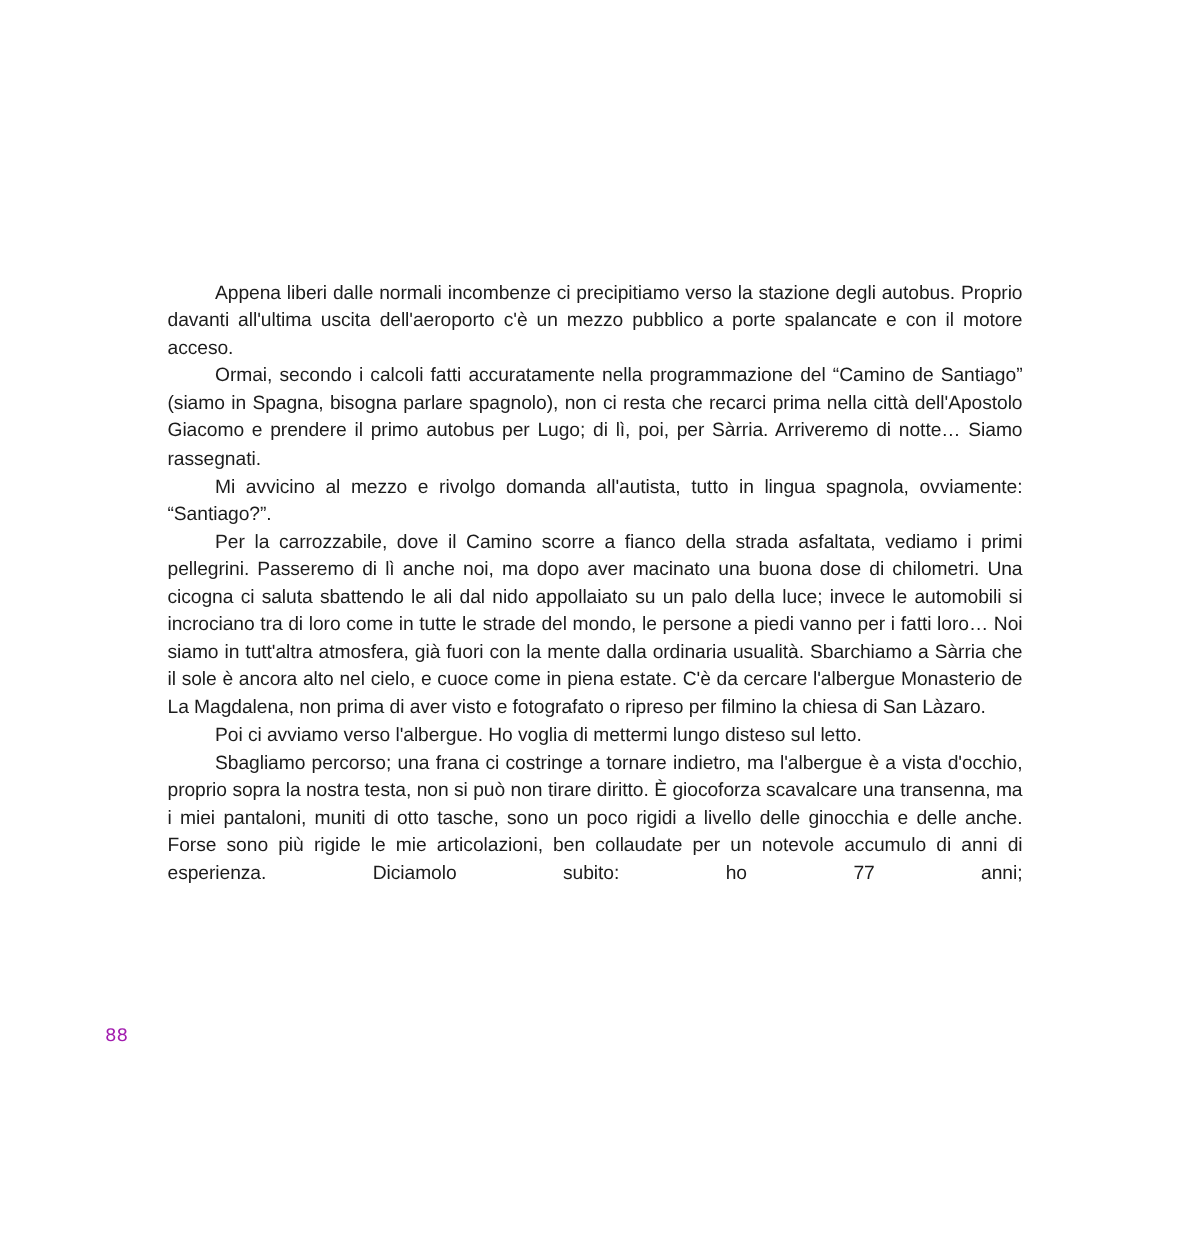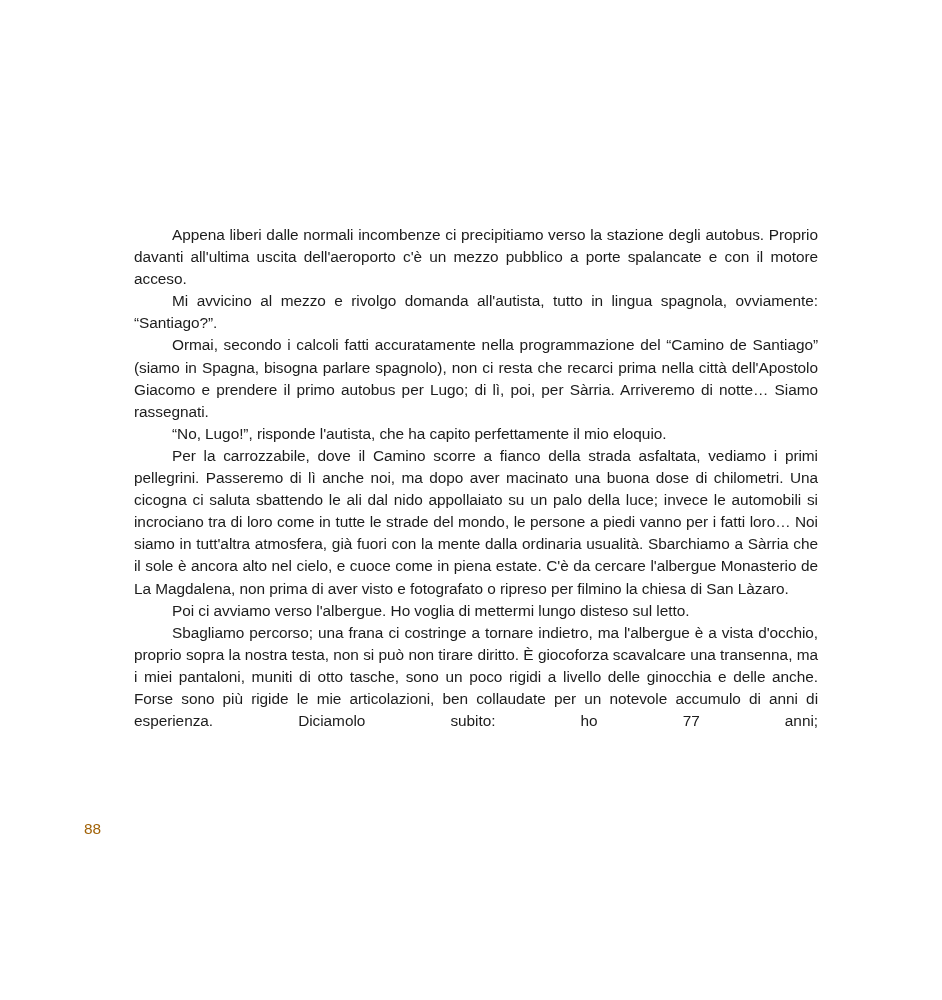--- a/index.html
+++ b/index.html
@@ -61,33 +61,33 @@
   }
 
   .folio {
     position: absolute;
     left: 84px;
     top: 818px;
     width: 40px;
     text-align: left;
     font-size: 15.4px;
     line-height: 22.1px;
-    color: #a16207;
+    color: #a21caf;
+    font-family: Liberation Mono, monospace;
   }
 </style>
 </head>
 <body>
 
 <div class="page">
 
   <div class="text-column">
     <p class="para no-stretch">Appena liberi dalle normali incombenze ci precipitiamo verso la stazione degli autobus. Proprio davanti all'ultima uscita dell'aeroporto c'è un mezzo pubblico a porte spalancate e con il motore acceso.</p>
+    <p class="para no-stretch">Ormai, secondo i calcoli fatti accuratamente nella programmazione del “Camino de Santiago” (siamo in Spagna, bisogna parlare spagnolo), non ci resta che recarci prima nella città dell'Apostolo Giacomo e prendere il primo autobus per Lugo; di lì, poi, per Sàrria. Arriveremo di notte… Siamo rassegnati.</p>
     <p class="para no-stretch">Mi avvicino al mezzo e rivolgo domanda all'autista, tutto in lingua  spagnola, ovviamente: “Santiago?”.</p>
-    <p class="para no-stretch">Ormai, secondo i calcoli fatti accuratamente nella programmazione del “Camino de Santiago” (siamo in Spagna, bisogna parlare spagnolo), non ci resta che recarci prima nella città dell'Apostolo Giacomo e prendere il primo autobus per Lugo; di lì, poi, per Sàrria. Arriveremo di notte… Siamo rassegnati.</p>
-    <p class="para no-stretch">“No, Lugo!”, risponde l'autista, che ha capito perfettamente il mio eloquio.</p>
     <p class="para no-stretch">Per la carrozzabile, dove il Camino scorre a fianco della strada asfaltata, vediamo i primi pellegrini. Passeremo di lì anche noi, ma dopo aver macinato una buona dose di chilometri. Una cicogna ci saluta sbattendo le ali dal nido appollaiato su un palo della luce; invece le automobili si incrociano tra di loro come in tutte le strade del mondo, le persone a piedi vanno per i fatti loro… Noi siamo in tutt'altra atmosfera, già fuori con la mente dalla ordinaria usualità. Sbarchiamo a Sàrria che il sole è ancora alto nel cielo, e cuoce come in piena estate. C'è da cercare l'albergue Monasterio de La Magdalena, non prima di aver visto e fotografato o ripreso per filmino la chiesa di San Làzaro.</p>
     <p class="para no-stretch">Poi ci avviamo verso l'albergue. Ho voglia di mettermi lungo disteso sul letto.</p>
     <p class="para last-para">Sbagliamo percorso; una frana ci costringe a tornare indietro, ma l'albergue è a vista d'occhio, proprio sopra la nostra testa, non si può non tirare diritto. È giocoforza scavalcare una transenna, ma i miei pantaloni, muniti di otto tasche, sono un poco rigidi a livello delle ginocchia e delle anche. Forse sono più rigide le mie articolazioni, ben collaudate per un notevole accumulo di anni di esperienza. Diciamolo subito: ho 77 anni;</p>
   </div>
 
   <div class="folio">88</div>
 
 </div>
 
 </body></html>

